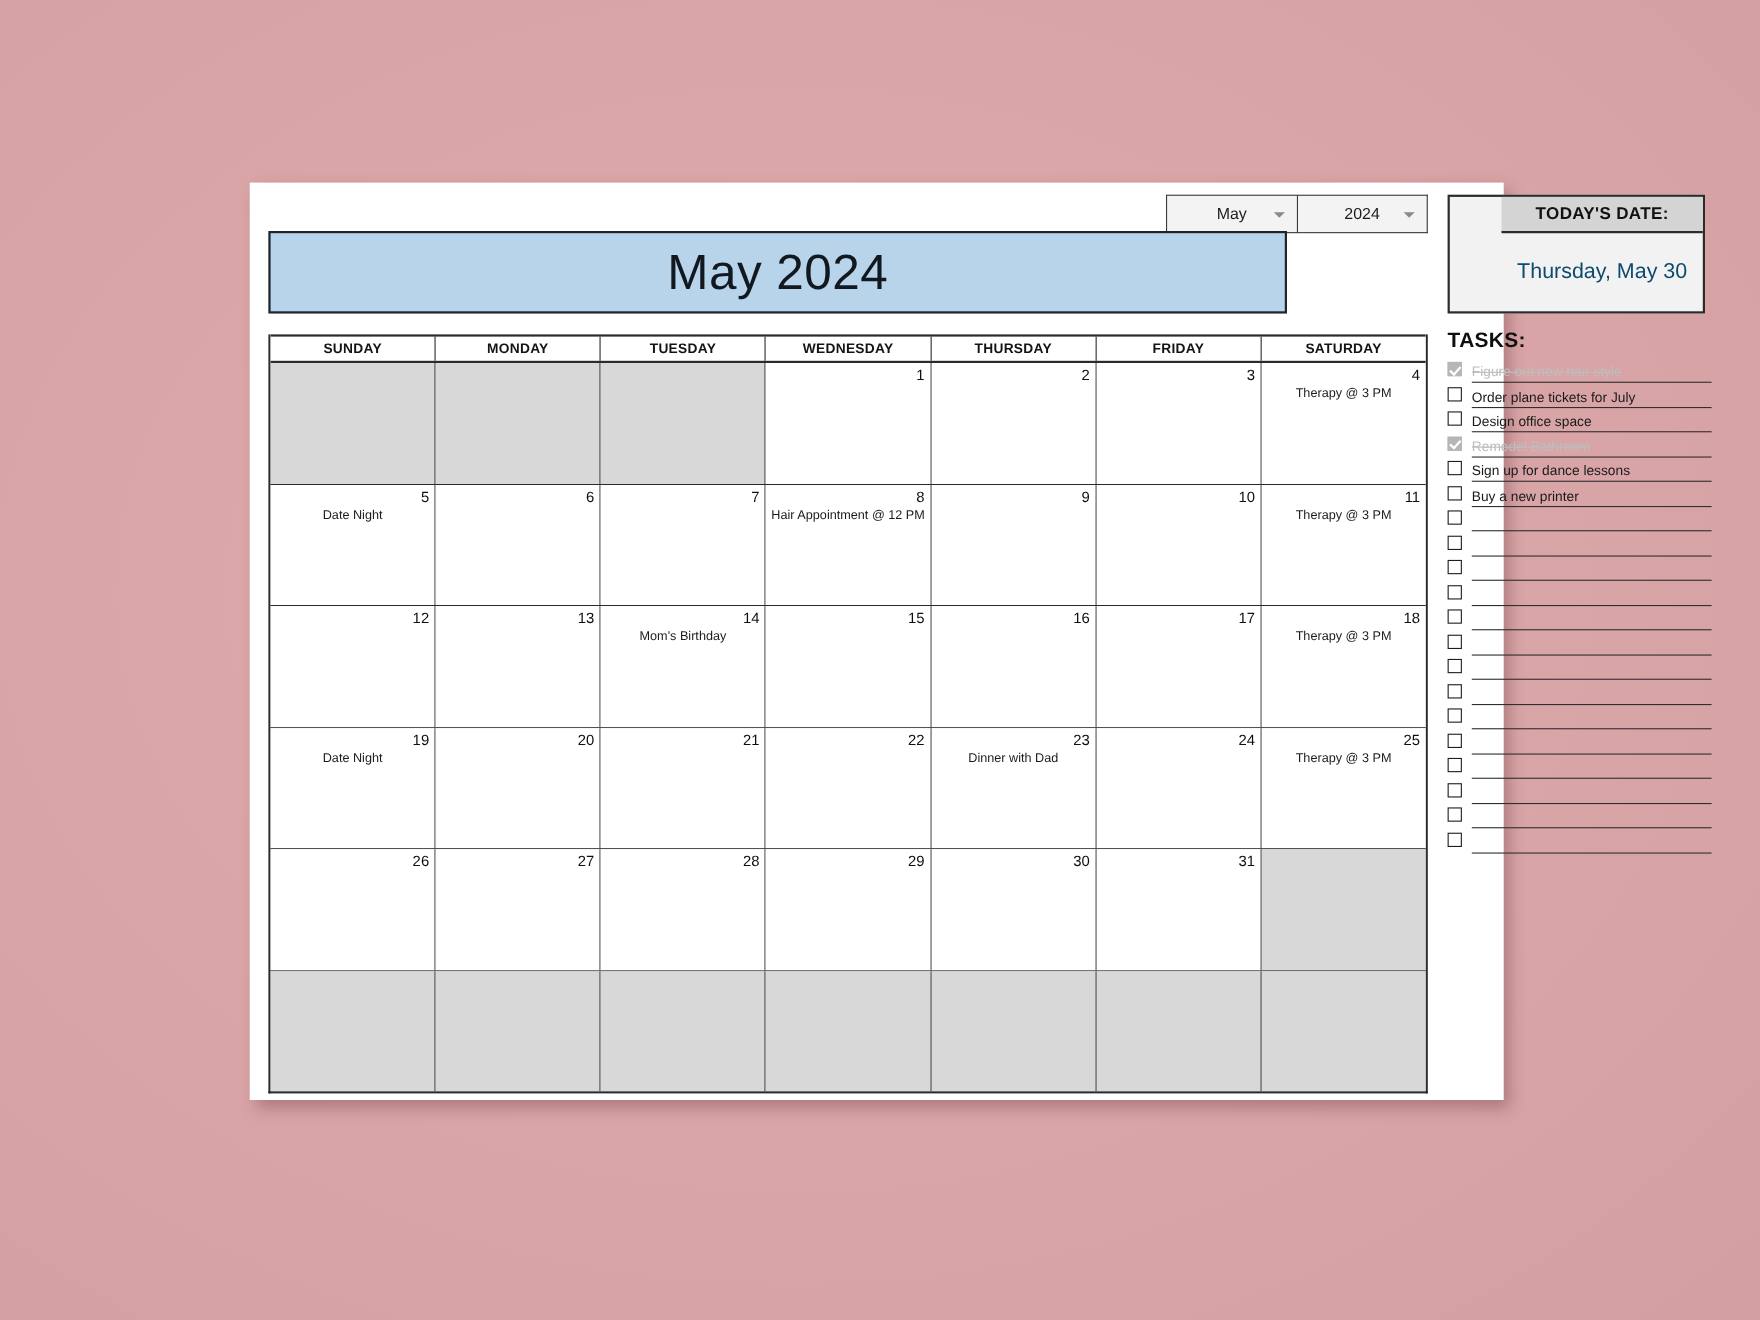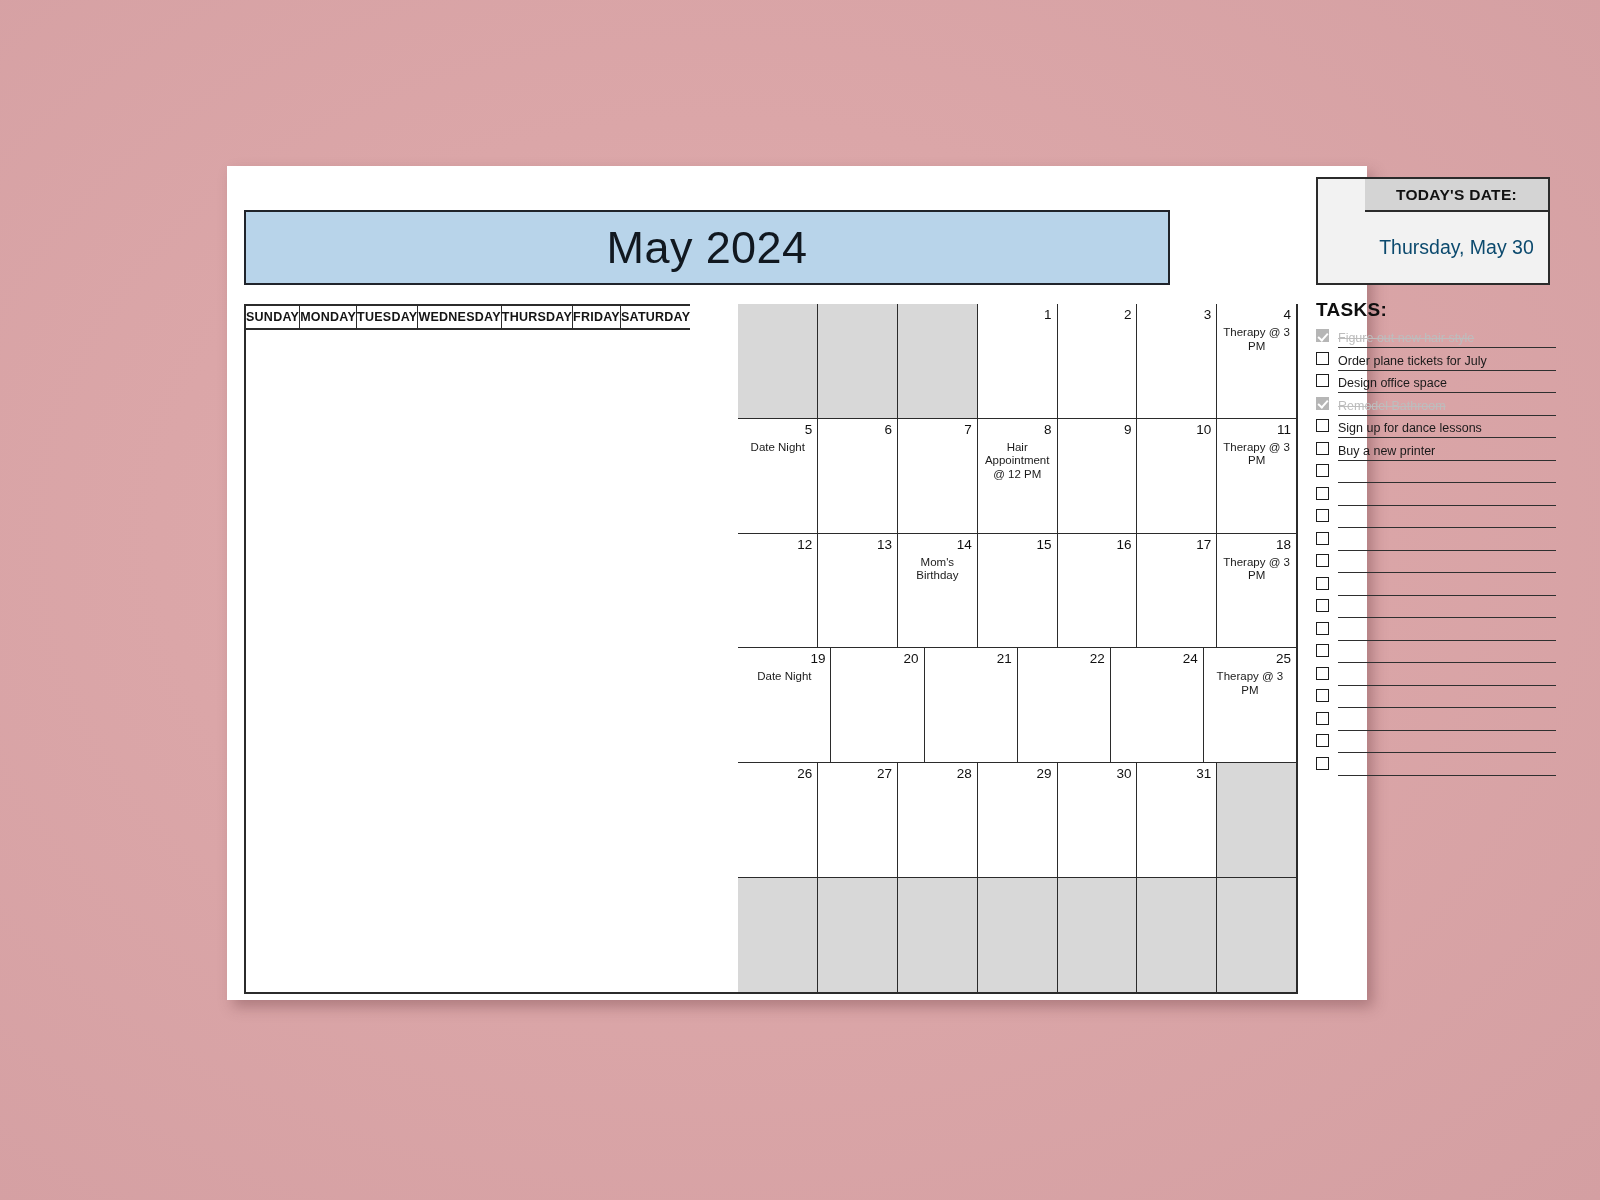--- a/index.html
+++ b/index.html
@@ -69,23 +69,23 @@
     font-family: "Liberation Sans", sans-serif;
     letter-spacing: 0.4px;
   }
 
   
   #calendar {
     position: absolute;
     left: 17px; top: 138px;
     width: 1054px; height: 690px;
     display: flex;
+    flex-direction: column;
     border: 2px solid #2b2b2b;
     border-top: none;
-    gap: 48px;
   }
   #dayhead {
     display: flex;
     height: 26px;
     border-top: 2px solid #2b2b2b;
     border-bottom: 2px solid #2b2b2b;
     background: #ffffff;
     flex: 0 0 26px;
   }
   #dayhead .dh {
@@ -228,20 +228,30 @@
     color: #bdbdbd;
     text-decoration: line-through;
     text-decoration-color: #bdbdbd;
   }
 </style>
 </head>
 <body>
 
 <div id="sheet">
 
+  <div id="controls">
+    <div class="dropdown">
+      <span>May</span>
+      <span class="dd-caret"></span>
+    </div>
+    <div class="dropdown">
+      <span>2024</span>
+      <span class="dd-caret"></span>
+    </div>
+  </div>
 
   <div id="banner">
     <div id="banner-text">May 2024</div>
   </div>
 
   <div id="calendar">
     <div id="dayhead">
         <div class="dh">SUNDAY</div>
         <div class="dh">MONDAY</div>
         <div class="dh">TUESDAY</div>
@@ -328,20 +338,24 @@
           <div class="cell">
             <div class="daynum">20</div>
           </div>
           <div class="cell">
             <div class="daynum">21</div>
           </div>
           <div class="cell">
             <div class="daynum">22</div>
           </div>
           <div class="cell">
+            <div class="daynum">23</div>
+            <div class="event">Dinner with Dad</div>
+          </div>
+          <div class="cell">
             <div class="daynum">24</div>
           </div>
           <div class="cell">
             <div class="daynum">25</div>
             <div class="event">Therapy @ 3 PM</div>
           </div>
         </div>
         <div class="week">
           <div class="cell">
             <div class="daynum">26</div>

